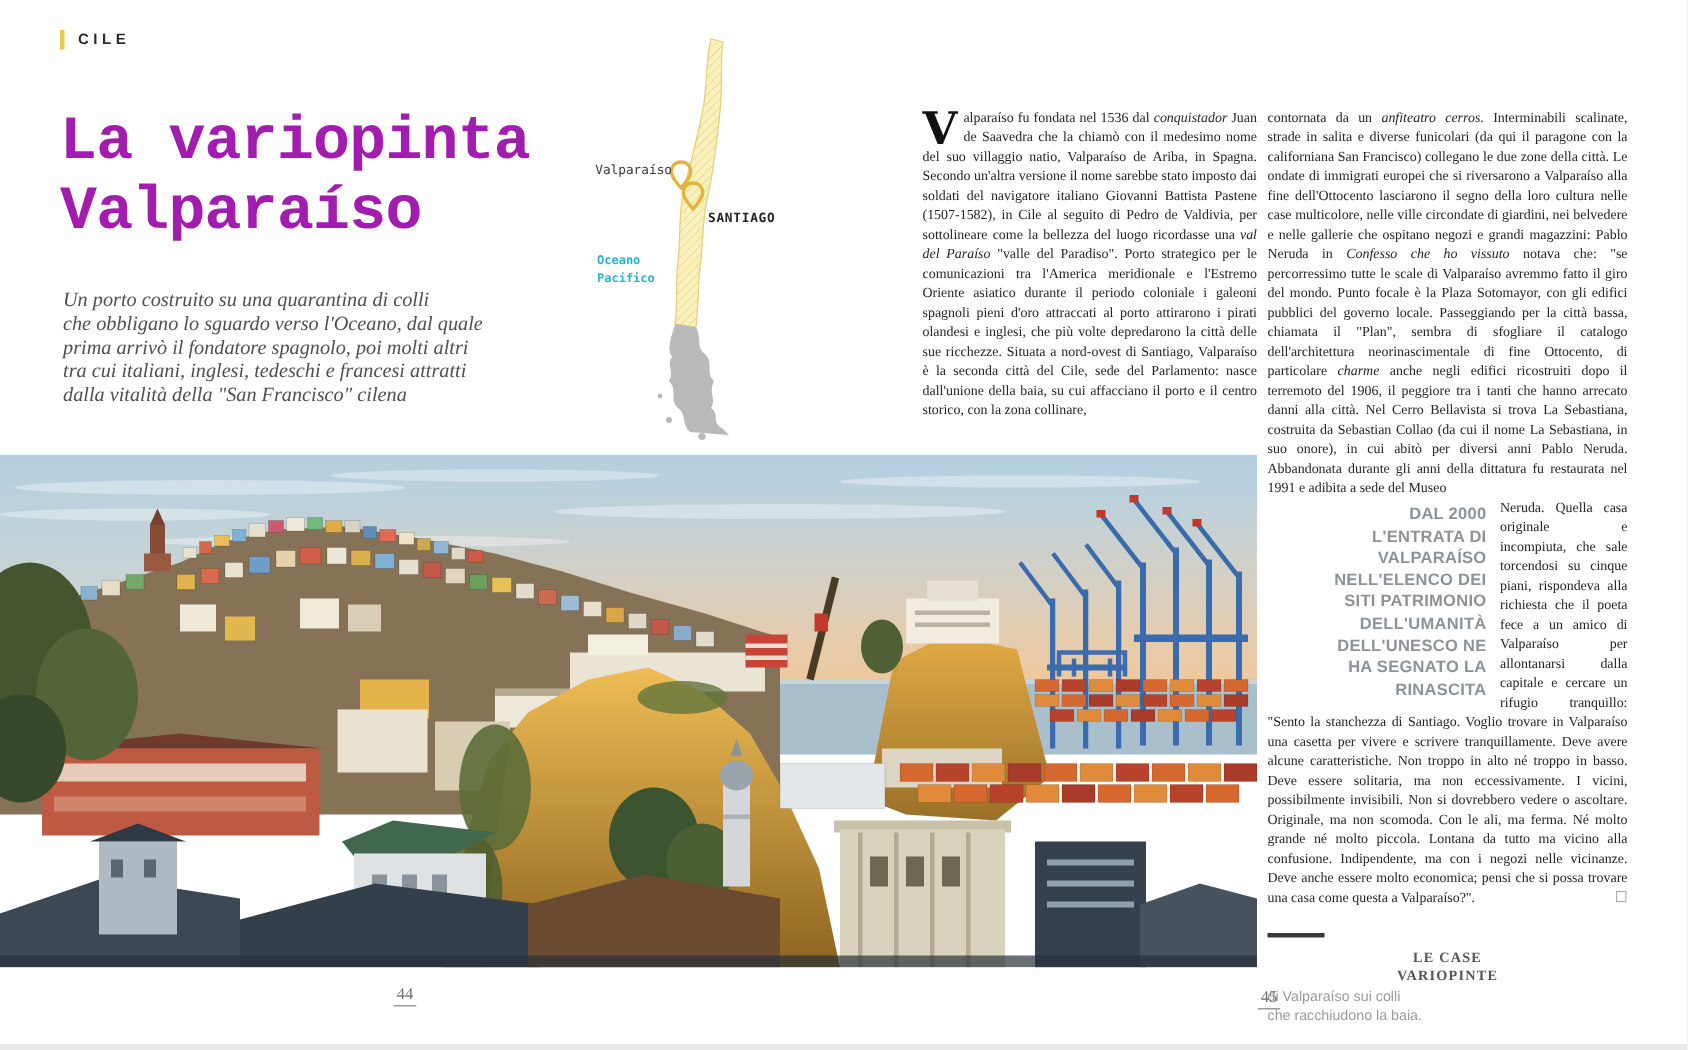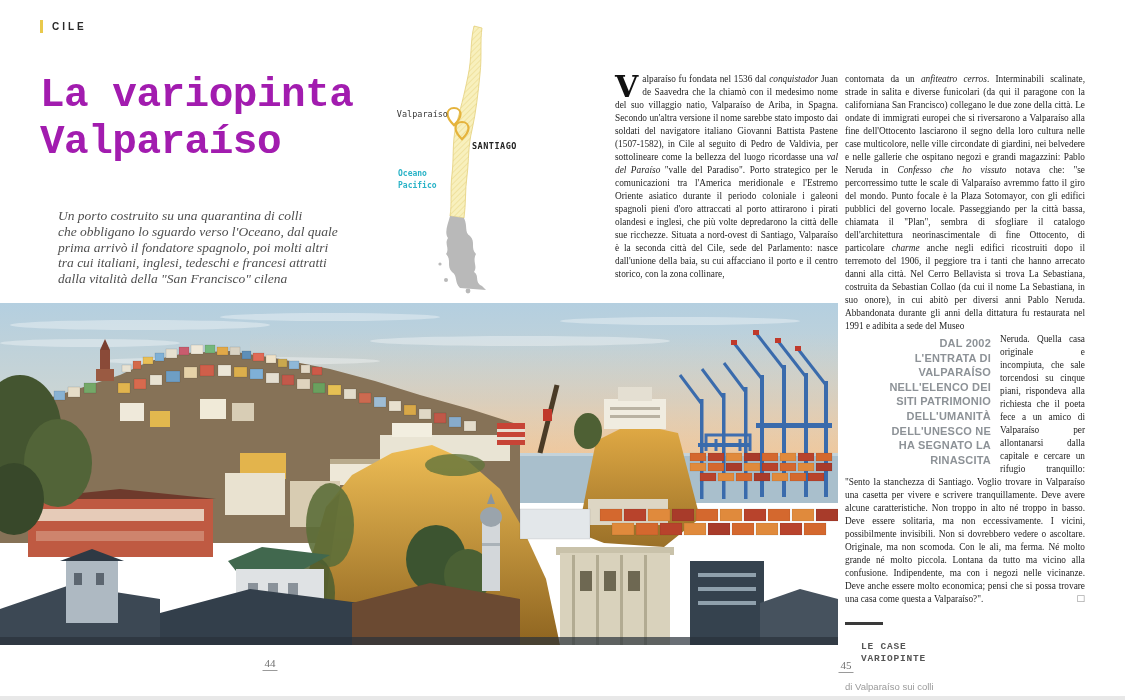--- a/index.html
+++ b/index.html
@@ -9,21 +9,21 @@
   
   .kicker{position:absolute;left:40px;top:20px;display:flex;align-items:center;
           font-family:"Liberation Sans",sans-serif;font-size:10px;font-weight:700;
           letter-spacing:3px;color:#2a2a2a;}
   .kicker .bar{width:3px;height:13px;background:#e9c94c;margin-right:9px;}
 
   .headline{position:absolute;left:40px;top:72px;margin:0;width:380px;
             font-family:Liberation Mono, monospace;font-weight:700;font-size:41px;
             line-height:47px;letter-spacing:-0.5px;color:#a21caf;white-space:pre-line;}
 
-  .deck{position:absolute;left:42px;top:192px;margin:16px;width:380px;
+  .deck{position:absolute;left:42px;top:192px;margin:0;width:380px;
         font-style:italic;font-size:13.5px;line-height:15.8px;color:#4f4f4f;white-space:pre-line;}
 
   
   .mapbox{position:absolute;left:390px;top:14px;width:185px;height:280px;}
   .mapbox svg{position:absolute;left:0;top:0;}
   .maplabel{position:absolute;font-family:"DejaVu Sans Mono",monospace;}
   .lbl-valpo{left:0;top:95px;width:58px;text-align:right;font-size:8.5px;color:#3a3a3a;}
   .lbl-stgo{left:82px;top:112px;font-size:8.5px;font-weight:700;letter-spacing:.5px;color:#222;margin-top:15px;}
   .lbl-ocean{left:8px;top:134px;font-size:8px;font-weight:700;line-height:12px;
              color:#2ab3c7;white-space:pre-line;margin-top:20px;}
@@ -41,22 +41,22 @@
            line-height:25px;padding:1px 4px 0 0;color:#111;}
   .pullquote{float:left;width:146px;margin:3px 9px 2px 0;text-align:right;
              font-family:"Liberation Sans",sans-serif;font-weight:700;font-size:11px;
              line-height:14.6px;letter-spacing:.2px;color:#8d9297;white-space:pre-line;}
   .wrap{position:relative;}
   .endmark{position:absolute;right:0;bottom:1px;font-size:9px;color:#8a8a8a;font-family:"DejaVu Sans",sans-serif;}
 
   
   .caption{margin-top:16px;text-align:left;}
   .caption .rule{width:38px;height:3px;background:#3a3a3a;margin:0 0 8px 0;}
-  .caption h4{margin:16px;font-family:Liberation Mono, monospace;font-size:9.5px;
-              font-weight:700;letter-spacing:.8px;line-height:12px;color:#555;white-space:pre-line;}
+  .caption h4{margin:0;font-family:Liberation Serif, serif;font-size:9.5px;
+              font-weight:700;letter-spacing:.8px;line-height:12px;color:#555;white-space:pre-line;text-align:center;}
   .caption p{margin:2px 0 0 0;font-family:"Liberation Sans",sans-serif;font-size:9.5px;
              line-height:12.5px;color:#9a9a9a;white-space:pre-line;text-align:left;}
 
   
   .pagenum{position:absolute;font-family:"Liberation Serif",serif;font-size:11px;color:#707070;
            border-bottom:1px solid #9a9a9a;padding:0 2px 1px 2px;transform:translateX(-50%);}
   .pn-left{left:270px;top:657px;}
   .pn-right{left:846px;top:659px;}
 </style>
 </head>
@@ -368,21 +368,21 @@
     </svg>
   </figure>
 
   <div class="col col1">
     <p><span class="dropcap">V</span><span>alparaíso fu fondata nel 1536 dal <i>conquistador</i> Juan de Saavedra che la chiamò con il medesimo nome del suo villaggio natio, Valparaíso de Ariba, in Spagna. Secondo un'altra versione il nome sarebbe stato imposto dai soldati del navigatore italiano Giovanni Battista Pastene (1507-1582), in Cile al seguito di Pedro de Valdivia, per sottolineare come la bellezza del luogo ricordasse una <i>val del Paraíso</i> "valle del Paradiso". Porto strategico per le comunicazioni tra l'America meridionale e l'Estremo Oriente asiatico durante il periodo coloniale i galeoni spagnoli pieni d'oro attraccati al porto attirarono i pirati olandesi e inglesi, che più volte depredarono la città delle sue ricchezze. Situata a nord-ovest di Santiago, Valparaíso è la seconda città del Cile, sede del Parlamento: nasce dall'unione della baia, su cui affacciano il porto e il centro storico, con la zona collinare,</span></p>
   </div>
 
   <div class="col col2">
     <p>contornata da un <i>anfiteatro cerros</i>. Interminabili scalinate, strade in salita e diverse funicolari (da qui il paragone con la californiana San Francisco) collegano le due zone della città. Le ondate di immigrati europei che si riversarono a Valparaíso alla fine dell'Ottocento lasciarono il segno della loro cultura nelle case multicolore, nelle ville circondate di giardini, nei belvedere e nelle gallerie che ospitano negozi e grandi magazzini: Pablo Neruda in <i>Confesso che ho vissuto</i> notava che: "se percorressimo tutte le scale di Valparaíso avremmo fatto il giro del mondo. Punto focale è la Plaza Sotomayor, con gli edifici pubblici del governo locale. Passeggiando per la città bassa, chiamata il "Plan", sembra di sfogliare il catalogo dell'architettura neorinascimentale di fine Ottocento, di particolare <i>charme</i> anche negli edifici ricostruiti dopo il terremoto del 1906, il peggiore tra i tanti che hanno arrecato danni alla città. Nel Cerro Bellavista si trova La Sebastiana, costruita da Sebastian Collao (da cui il nome La Sebastiana, in suo onore), in cui abitò per diversi anni Pablo Neruda. Abbandonata durante gli anni della dittatura fu restaurata nel 1991 e adibita a sede del Museo</p>
     <div class="wrap">
-      <aside class="pullquote">DAL 2002
+      <aside class="pullquote">DAL 2000
 L'ENTRATA DI
 VALPARAÍSO
 NELL'ELENCO DEI
 SITI PATRIMONIO
 DELL'UMANITÀ
 DELL'UNESCO NE
 HA SEGNATO LA
 RINASCITA</aside>
       <p>Neruda. Quella casa originale e incompiuta, che sale torcendosi su cinque piani, rispondeva alla richiesta che il poeta fece a un amico di Valparaíso per allontanarsi dalla capitale e cercare un rifugio tranquillo: "Sento la stanchezza di Santiago. Voglio trovare in Valparaíso una casetta per vivere e scrivere tranquillamente. Deve avere alcune caratteristiche. Non troppo in alto né troppo in basso. Deve essere solitaria, ma non eccessivamente. I vicini, possibilmente invisibili. Non si dovrebbero vedere o ascoltare. Originale, ma non scomoda. Con le ali, ma ferma. Né molto grande né molto piccola. Lontana da tutto ma vicino alla confusione. Indipendente, ma con i negozi nelle vicinanze. Deve anche essere molto economica; pensi che si possa trovare una casa come questa a Valparaíso?".</p>
       <span class="endmark">□</span>

